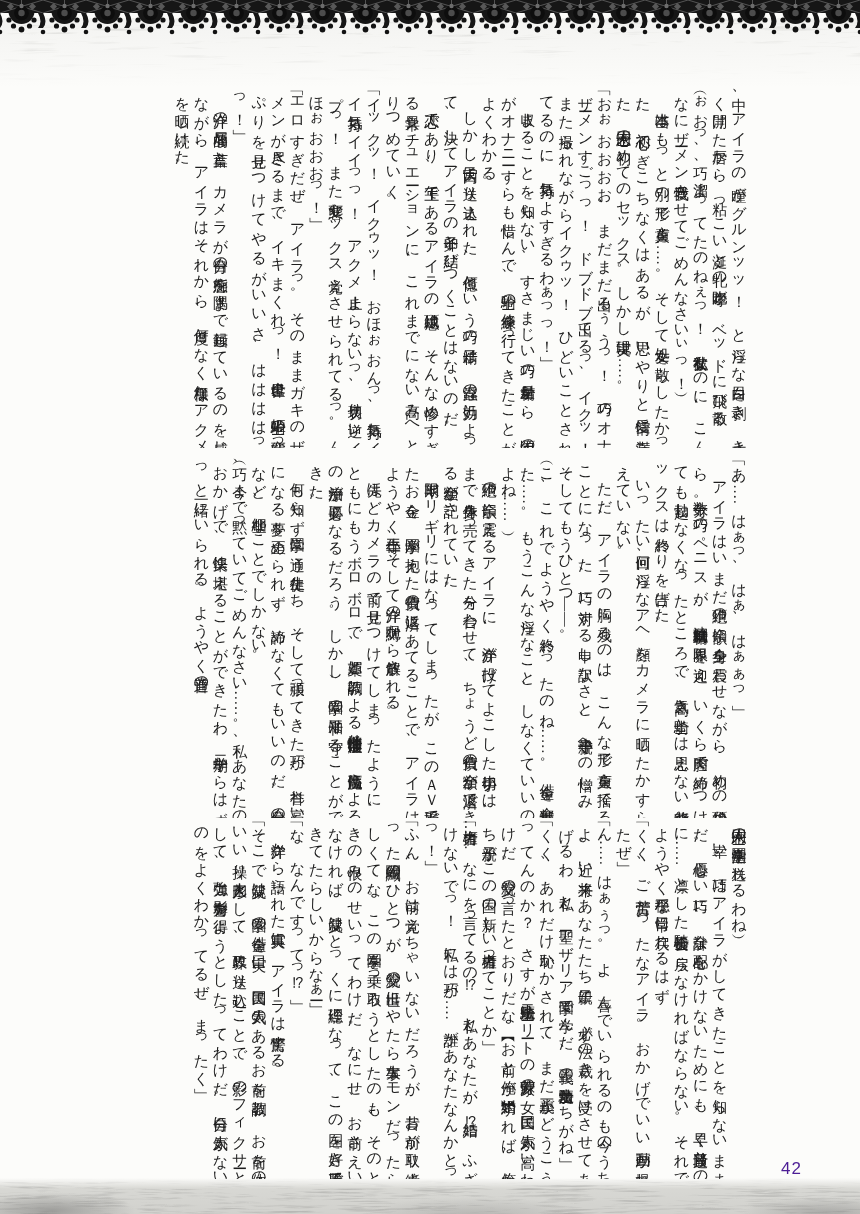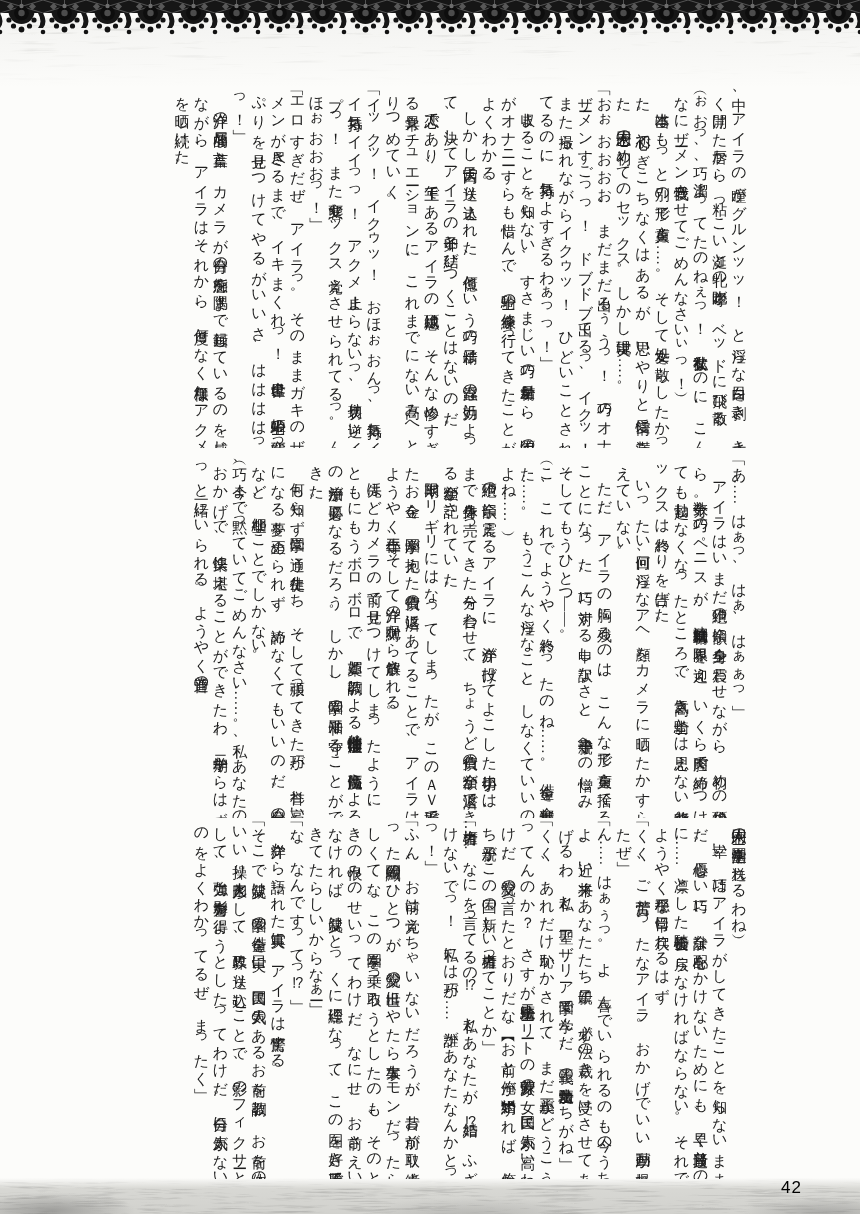--- a/index.html
+++ b/index.html
@@ -42,21 +42,21 @@
   }
   .band-1{top:86px;}
   .band-2{top:456px;}
   .band-3{top:817px;}
   .band p{margin:0;padding:0;}
   .band p.indent{text-indent:15px;}
   
   .page-number{
     position:absolute;left:781px;top:1159px;z-index:3;
     font-family:"Liberation Sans", sans-serif;
-    font-size:17px;color:#000000;letter-spacing:1px;margin-top:19px;
+    font-size:17px;color:#4c1d95;letter-spacing:1px;
   }
 </style>
 </head>
 <body>
 
 <div class="page">
 
   <svg class="tex-top" width="860" height="68">
     <defs>
       <filter id="scrA" x="0" y="0" width="100%" height="100%">

